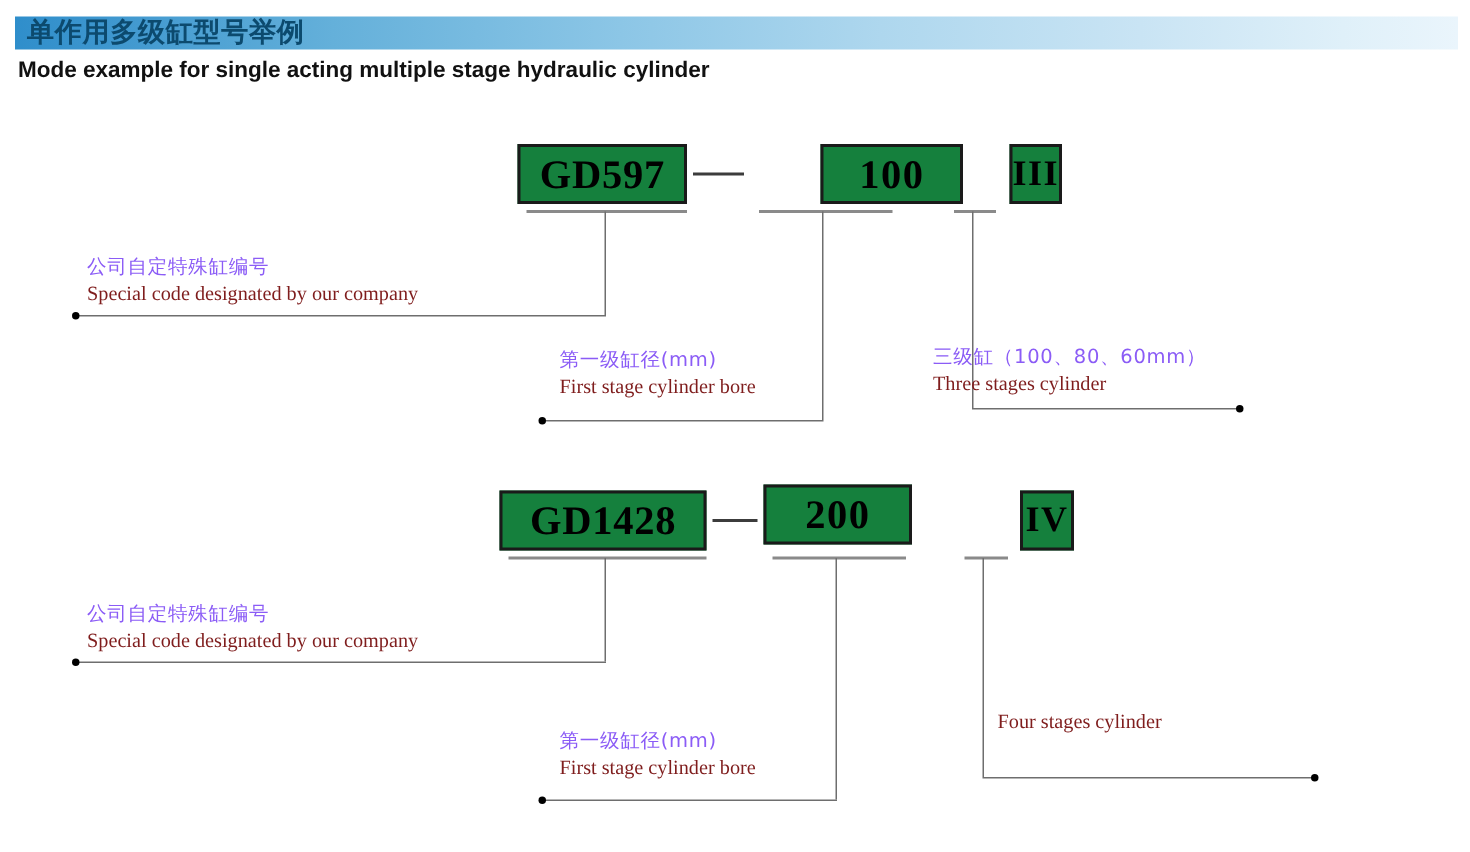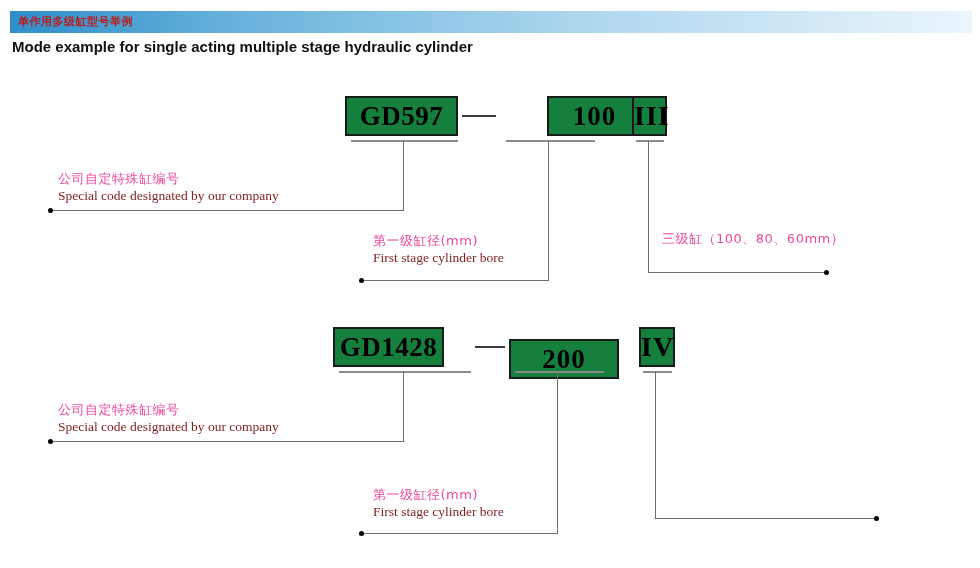--- a/index.html
+++ b/index.html
@@ -33,23 +33,23 @@
         #dff0f9 92%,
         #eaf5fc 100%);
   }
   .banner-title {
     position: absolute;
     left: 18px;
     top: 11px;
     height: 22px;
     line-height: 22px;
     font-family: "DejaVu Sans", sans-serif;
-    font-size: 11px;
+    font-size: 18px;
     font-weight: bold;
-    color: #b91c1c;
+    color: #0c4a6e;
     letter-spacing: 0.5px;
     white-space: nowrap;
   }
   .subtitle {
     position: absolute;
     left: 12px;
     top: 38px;
     font-family: Liberation Sans, sans-serif;
     font-size: 15px;
     font-weight: bold;
@@ -71,22 +71,23 @@
   }
   .mbox.code {
     font-size: 27px;
     letter-spacing: 0.5px;
   }
   .mbox.bore {
     font-size: 27px;
     letter-spacing: 1px;
   }
   .mbox.stage {
-    font-size: 28px;
+    font-size: 24px;
     letter-spacing: 1px;
+    margin-left: 41px;
   }
 
   
   .dash {
     position: absolute;
     height: 2px;
     background: #3c3c3c;
   }
 
   
@@ -116,21 +117,21 @@
   }
 
   
   .anno {
     position: absolute;
     white-space: nowrap;
   }
   .anno .cn {
     font-family: "DejaVu Sans", sans-serif;
     font-size: 13px;
-    color: #ec4899;
+    color: #8b5cf6;
     line-height: 17px;
     letter-spacing: 0.5px;
   }
   .anno .en {
     font-family: "Liberation Serif", serif;
     font-size: 13.5px;
     color: #7f1d1d;
     line-height: 17px;
   }
 </style>
@@ -165,27 +166,28 @@
 <div class="anno" style="left:58px; top:170px;">
   <div class="cn">公司自定特殊缸编号</div>
   <div class="en">Special code designated by our company</div>
 </div>
 
 <div class="anno" style="left:373px; top:232px;">
   <div class="cn">第一级缸径(mm)</div>
   <div class="en">First stage cylinder bore</div>
 </div>
 
-<div class="anno" style="left:662px; top:230px;">
+<div class="anno" style="left:622px; top:230px;">
   <div class="cn">三级缸（100、80、60mm）</div>
-</div>
-
-<div class="mbox code" style="left:333px; top:327px; width:111px; height:40px; line-height:36px;">GD1428</div>
+  <div class="en">Three stages cylinder</div>
+</div>
+
+<div class="mbox code" style="left:333px; top:327px; width:138px; height:40px; line-height:36px;">GD1428</div>
 <div class="dash" style="left:475px; top:346px; width:30px;"></div>
-<div class="mbox bore" style="left:509px; top:339px; width:110px; height:40px; line-height:36px;">200</div>
+<div class="mbox bore" style="left:509px; top:323px; width:99px; height:40px; line-height:36px;">200</div>
 <div class="mbox stage" style="left:639px; top:327px; width:36px; height:40px; line-height:36px;">IV</div>
 
 <div class="tick" style="left:339px; top:371px; width:132px;"></div>
 <div class="tick" style="left:515px; top:371px; width:89px;"></div>
 <div class="tick" style="left:643px; top:371px; width:29px;"></div>
 
 <div class="vline" style="left:403px; top:372px; height:69px;"></div>
 <div class="hline" style="left:52px; top:441px; width:352px;"></div>
 <div class="dot" style="left:48px; top:439px;"></div>
 
@@ -201,13 +203,14 @@
   <div class="cn">公司自定特殊缸编号</div>
   <div class="en">Special code designated by our company</div>
 </div>
 
 <div class="anno" style="left:373px; top:486px;">
   <div class="cn">第一级缸径(mm)</div>
   <div class="en">First stage cylinder bore</div>
 </div>
 
 <div class="anno" style="left:665px; top:472px;">
+  <div class="en">Four stages cylinder</div>
 </div>
 
 </body></html>

